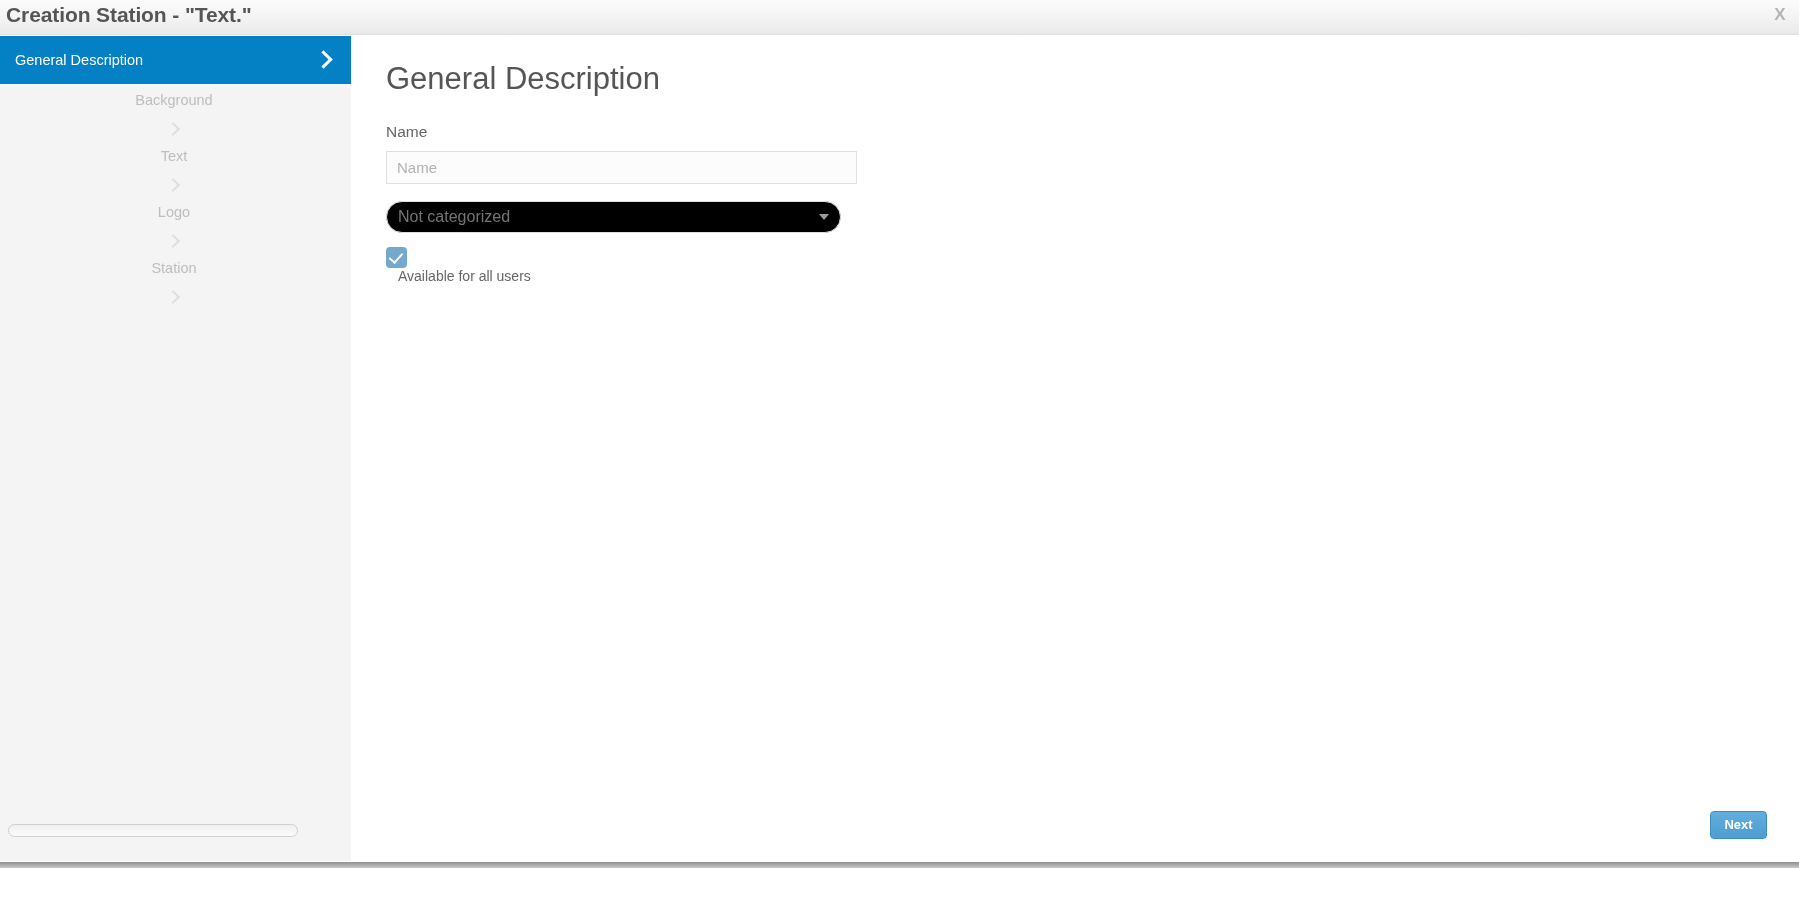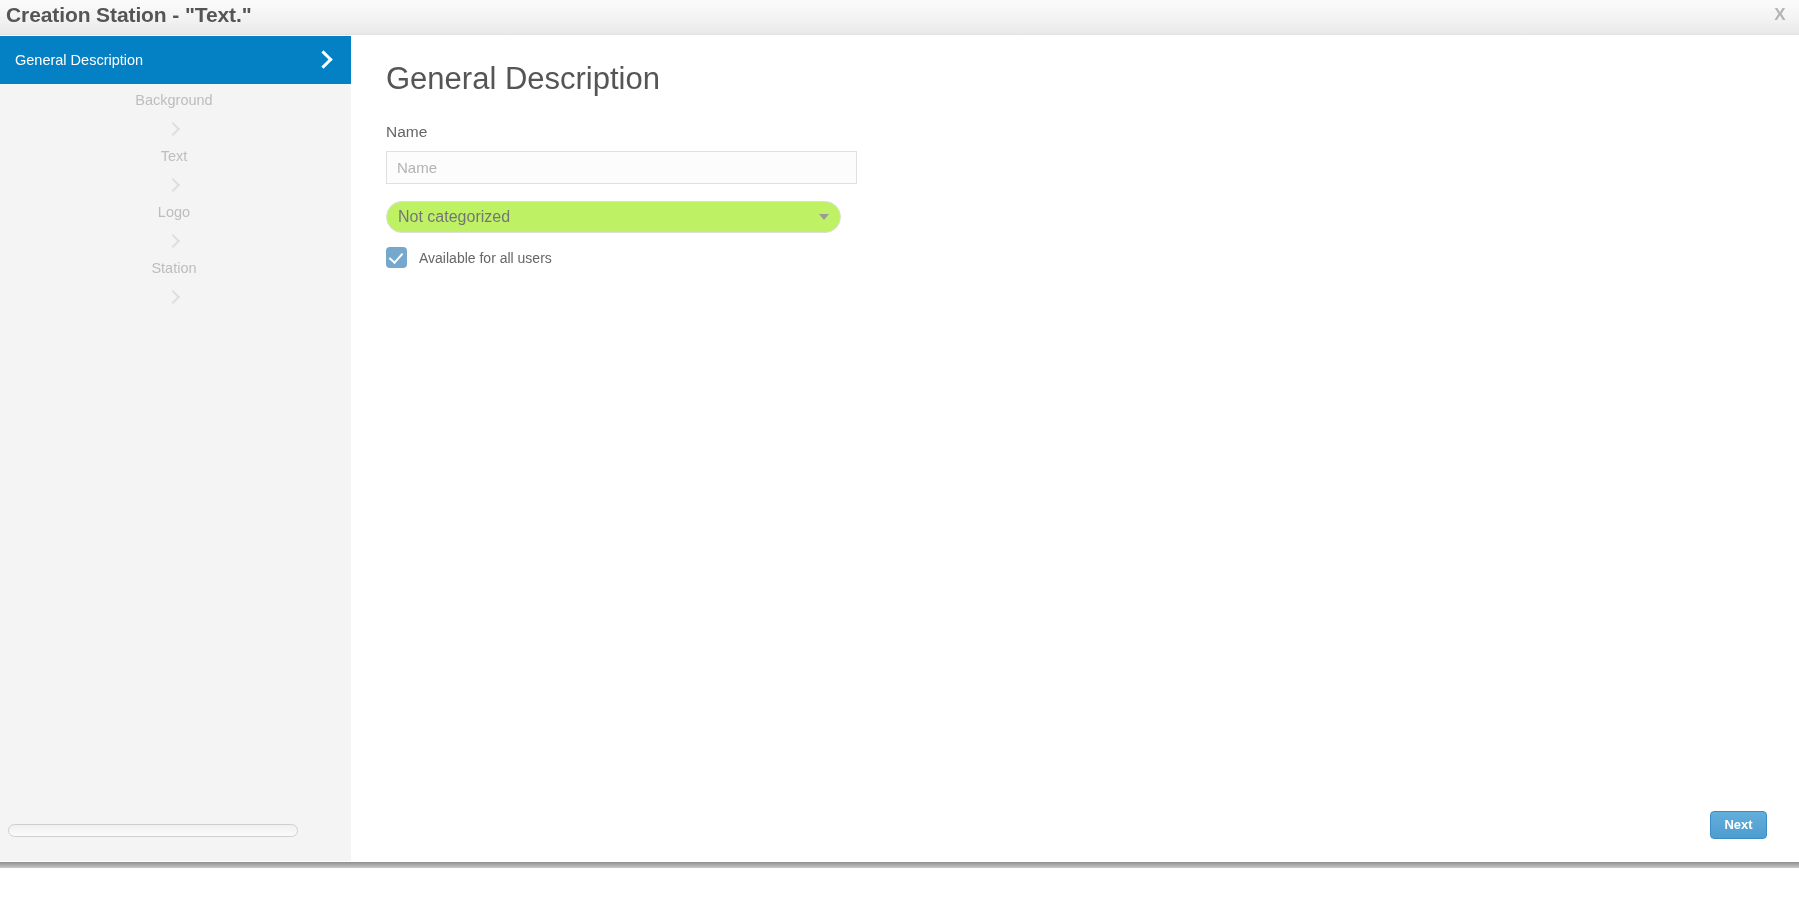--- a/index.html
+++ b/index.html
@@ -172,21 +172,21 @@
     outline: none;
   }
   .name-input::placeholder { color: #b3b3b3; }
 
   .select-wrap {
     position: absolute;
     left: 35px;
     top: 165px;
     width: 455px;
     height: 32px;
-    background: #bef264;
+    background: #000000;
     border: 1px solid #dddddd;
     border-radius: 16px;
     cursor: pointer;
   }
   .select-value {
     position: absolute;
     left: 11px;
     top: 0;
     line-height: 30px;
     font-size: 16px;
@@ -201,23 +201,23 @@
     border-left: 5px solid transparent;
     border-right: 5px solid transparent;
     border-top: 6px solid #9a9a9a;
   }
 
   .checkbox-row {
     position: absolute;
     left: 35px;
     top: 211px;
     display: flex;
-    align-items: center;
     cursor: pointer;
     user-select: none;
+    flex-direction: column;
   }
   .checkbox {
     width: 21px;
     height: 21px;
     background: #74a9cd;
     border-radius: 4px;
     position: relative;
     flex: 0 0 auto;
   }
   .checkbox::after {

